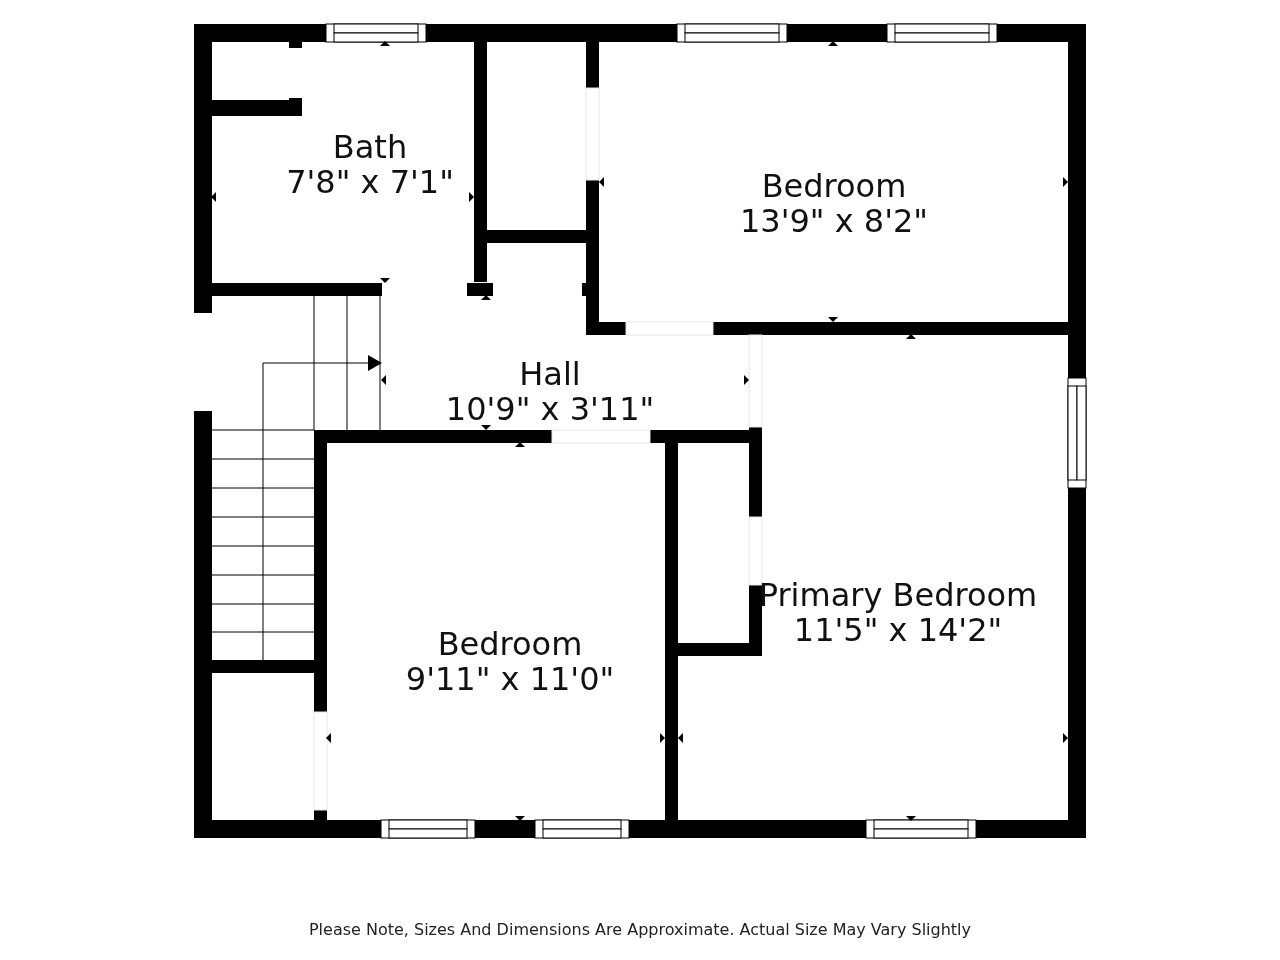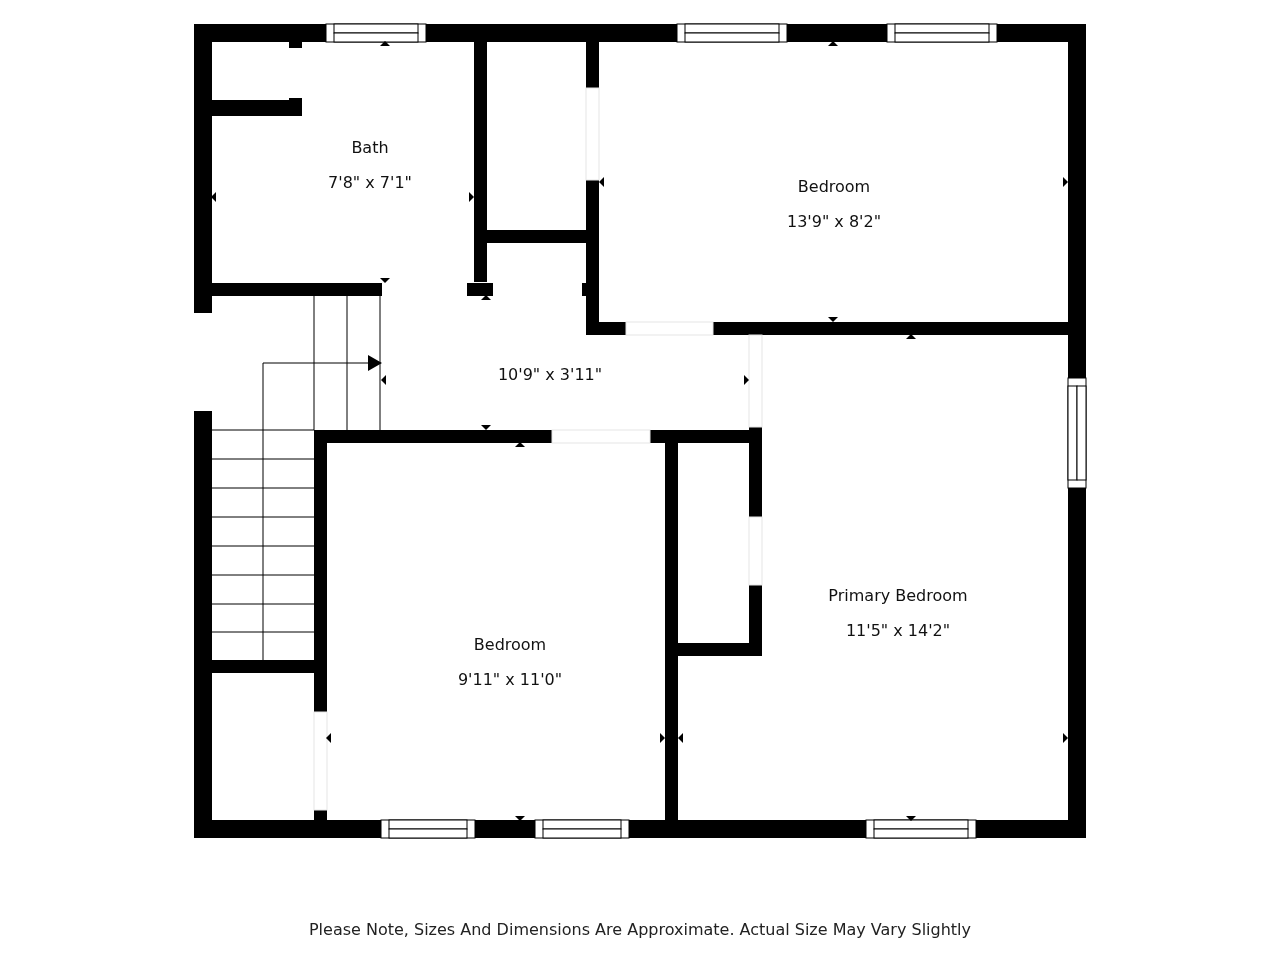--- a/index.html
+++ b/index.html
@@ -3,21 +3,21 @@
 <meta charset="utf-8">
 <style>
   html, body { margin: 0; padding: 0; background: #ffffff; }
   body { width: 1280px; height: 960px; position: relative; overflow: hidden; font-family: "DejaVu Sans", sans-serif; }
   #plan { position: absolute; left: 0; top: 0; }
   .wall { fill: #000000; }
   .opening { fill: #ffffff; }
   .win-outer { fill: #ffffff; stroke: #000; stroke-width: 1; }
   .stair { stroke: #000; stroke-width: 1; fill: none; }
   .marker { fill: #000; }
-  .room-label { position: absolute; text-align: center; color: #111; font-size: 16px; line-height: 35px; transform: translateX(-50%); white-space: nowrap; }
+  .room-label { position: absolute; text-align: center; color: #111; font-size: 32px; line-height: 35px; transform: translateX(-50%); white-space: nowrap; }
   .note { position: absolute; left: 640px; top: 920px; transform: translateX(-50%); font-size: 16px; color: #222; white-space: nowrap; }
 </style>
 </head>
 <body>
 
 <svg id="plan" width="1280" height="960" viewBox="0 0 1280 960">
 
   <g>
     <rect class="wall" x="194" y="24" width="892" height="18"></rect>
     <rect class="wall" x="194" y="820" width="892" height="18"></rect>
@@ -151,20 +151,21 @@
 
 <div class="room-label" style="left:370px; top:130px;">
   <div>Bath</div>
   <div>7'8" x 7'1"</div>
 </div>
 <div class="room-label" style="left:834px; top:169px;">
   <div>Bedroom</div>
   <div>13'9" x 8'2"</div>
 </div>
 <div class="room-label" style="left:550px; top:357px;">
+  <div>Hall</div>
   <div>10'9" x 3'11"</div>
 </div>
 <div class="room-label" style="left:510px; top:627px;">
   <div>Bedroom</div>
   <div>9'11" x 11'0"</div>
 </div>
 <div class="room-label" style="left:898px; top:578px;text-align:center;">
   <div>Primary Bedroom</div>
   <div>11'5" x 14'2"</div>
 </div>

